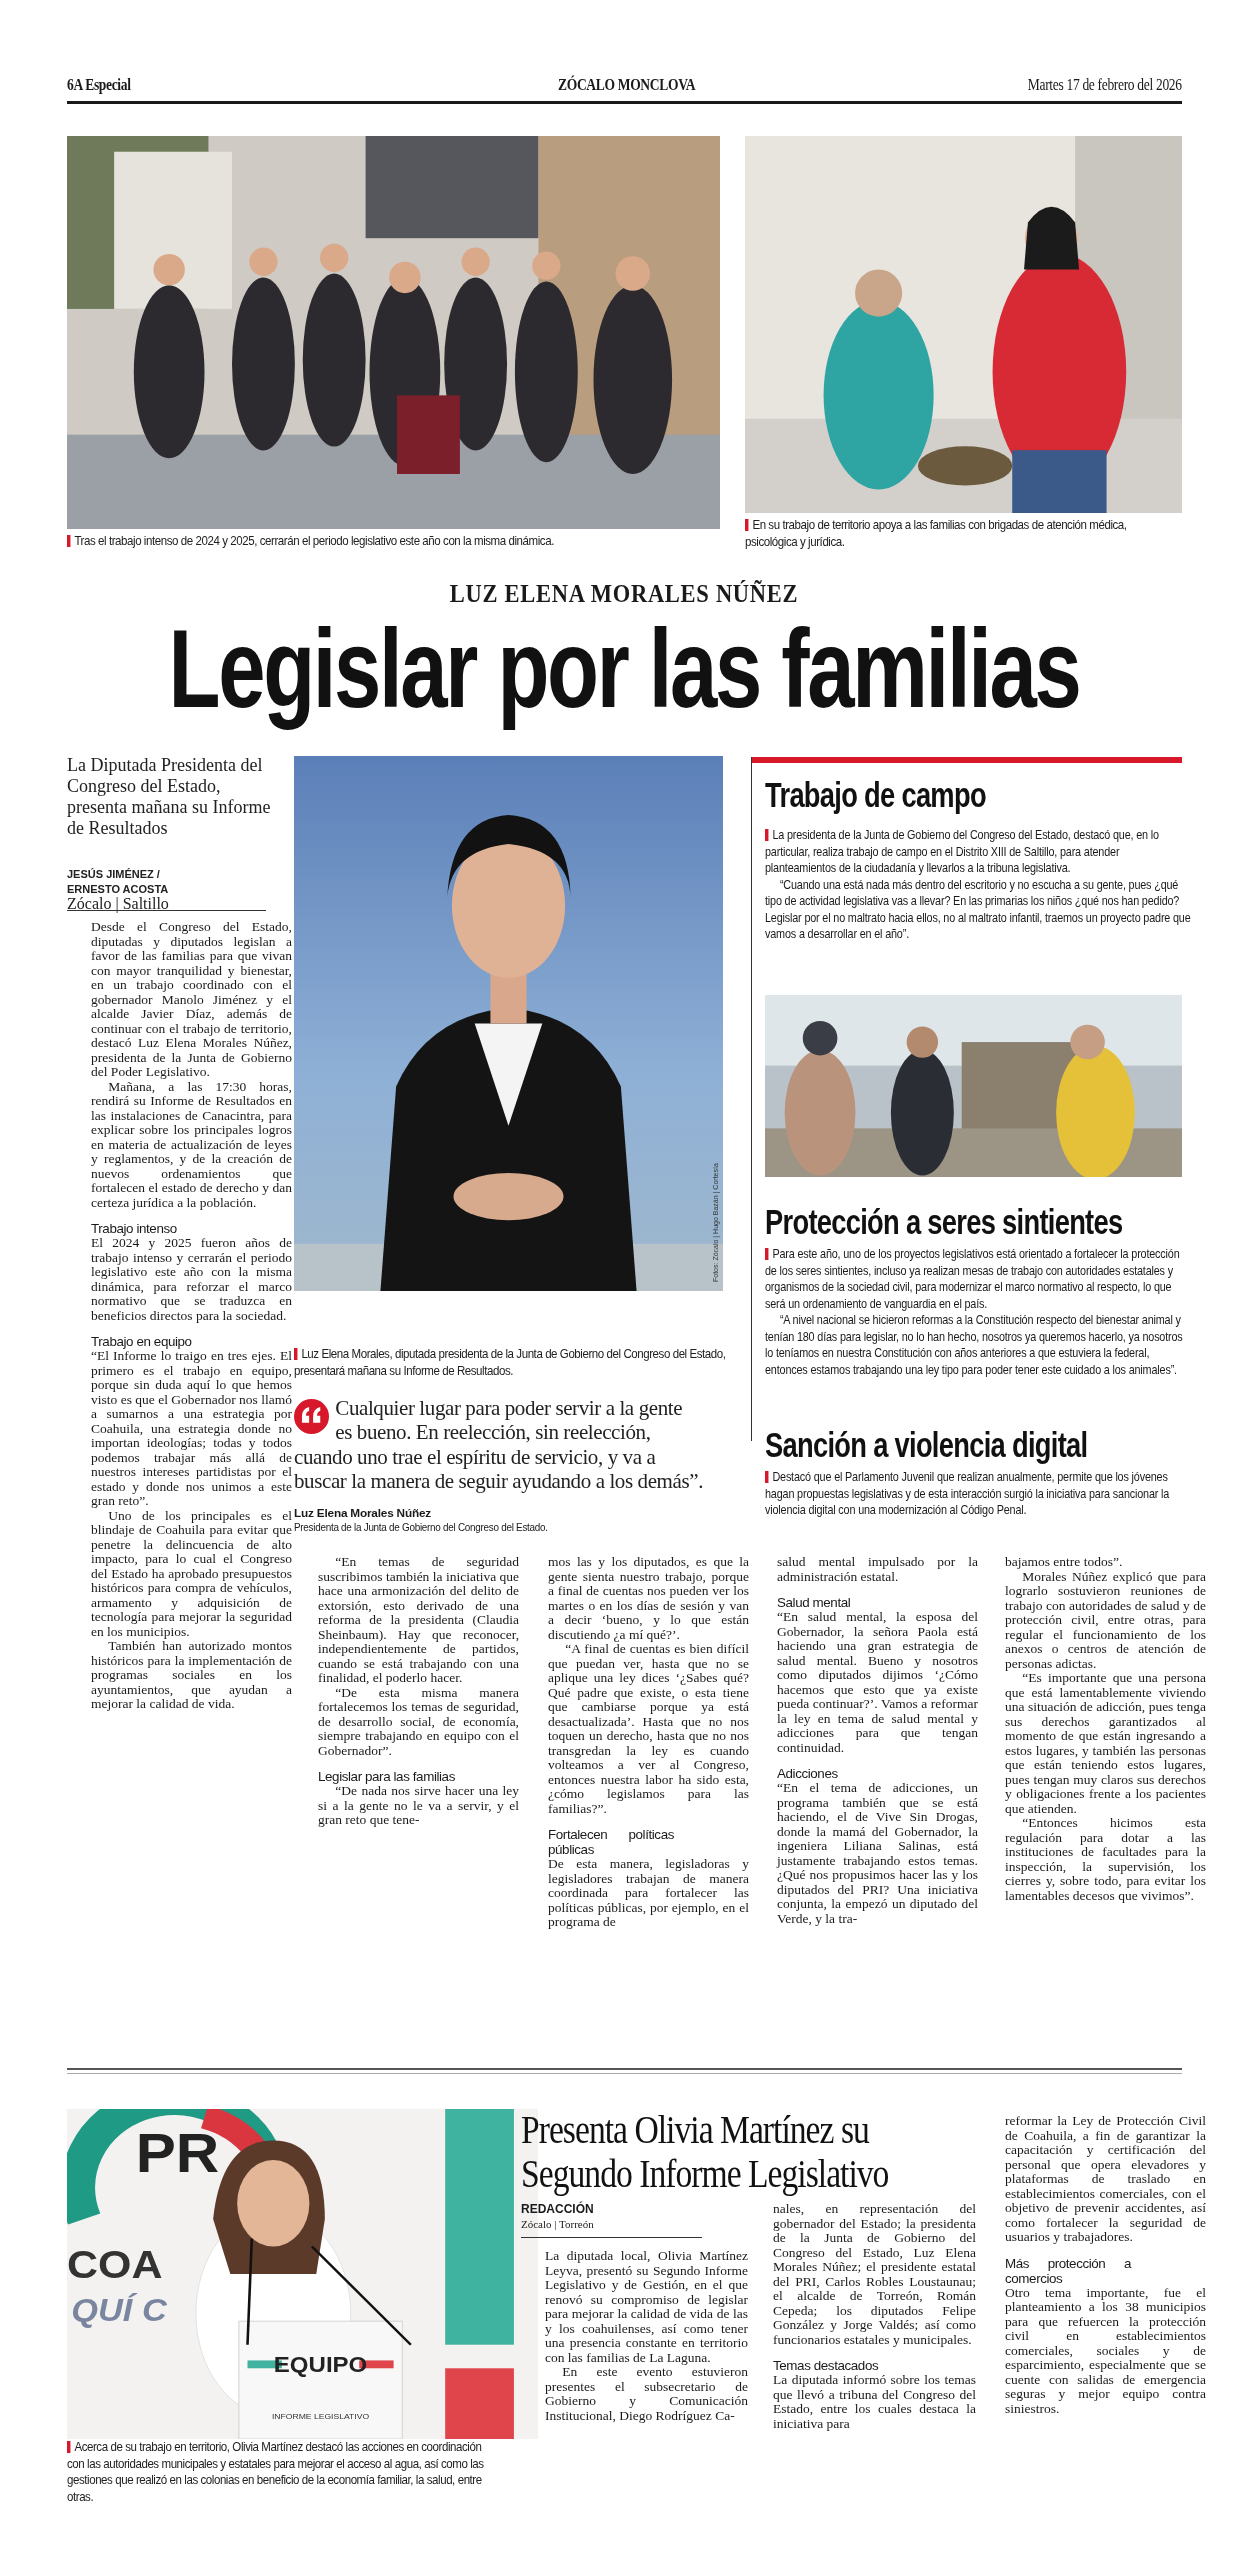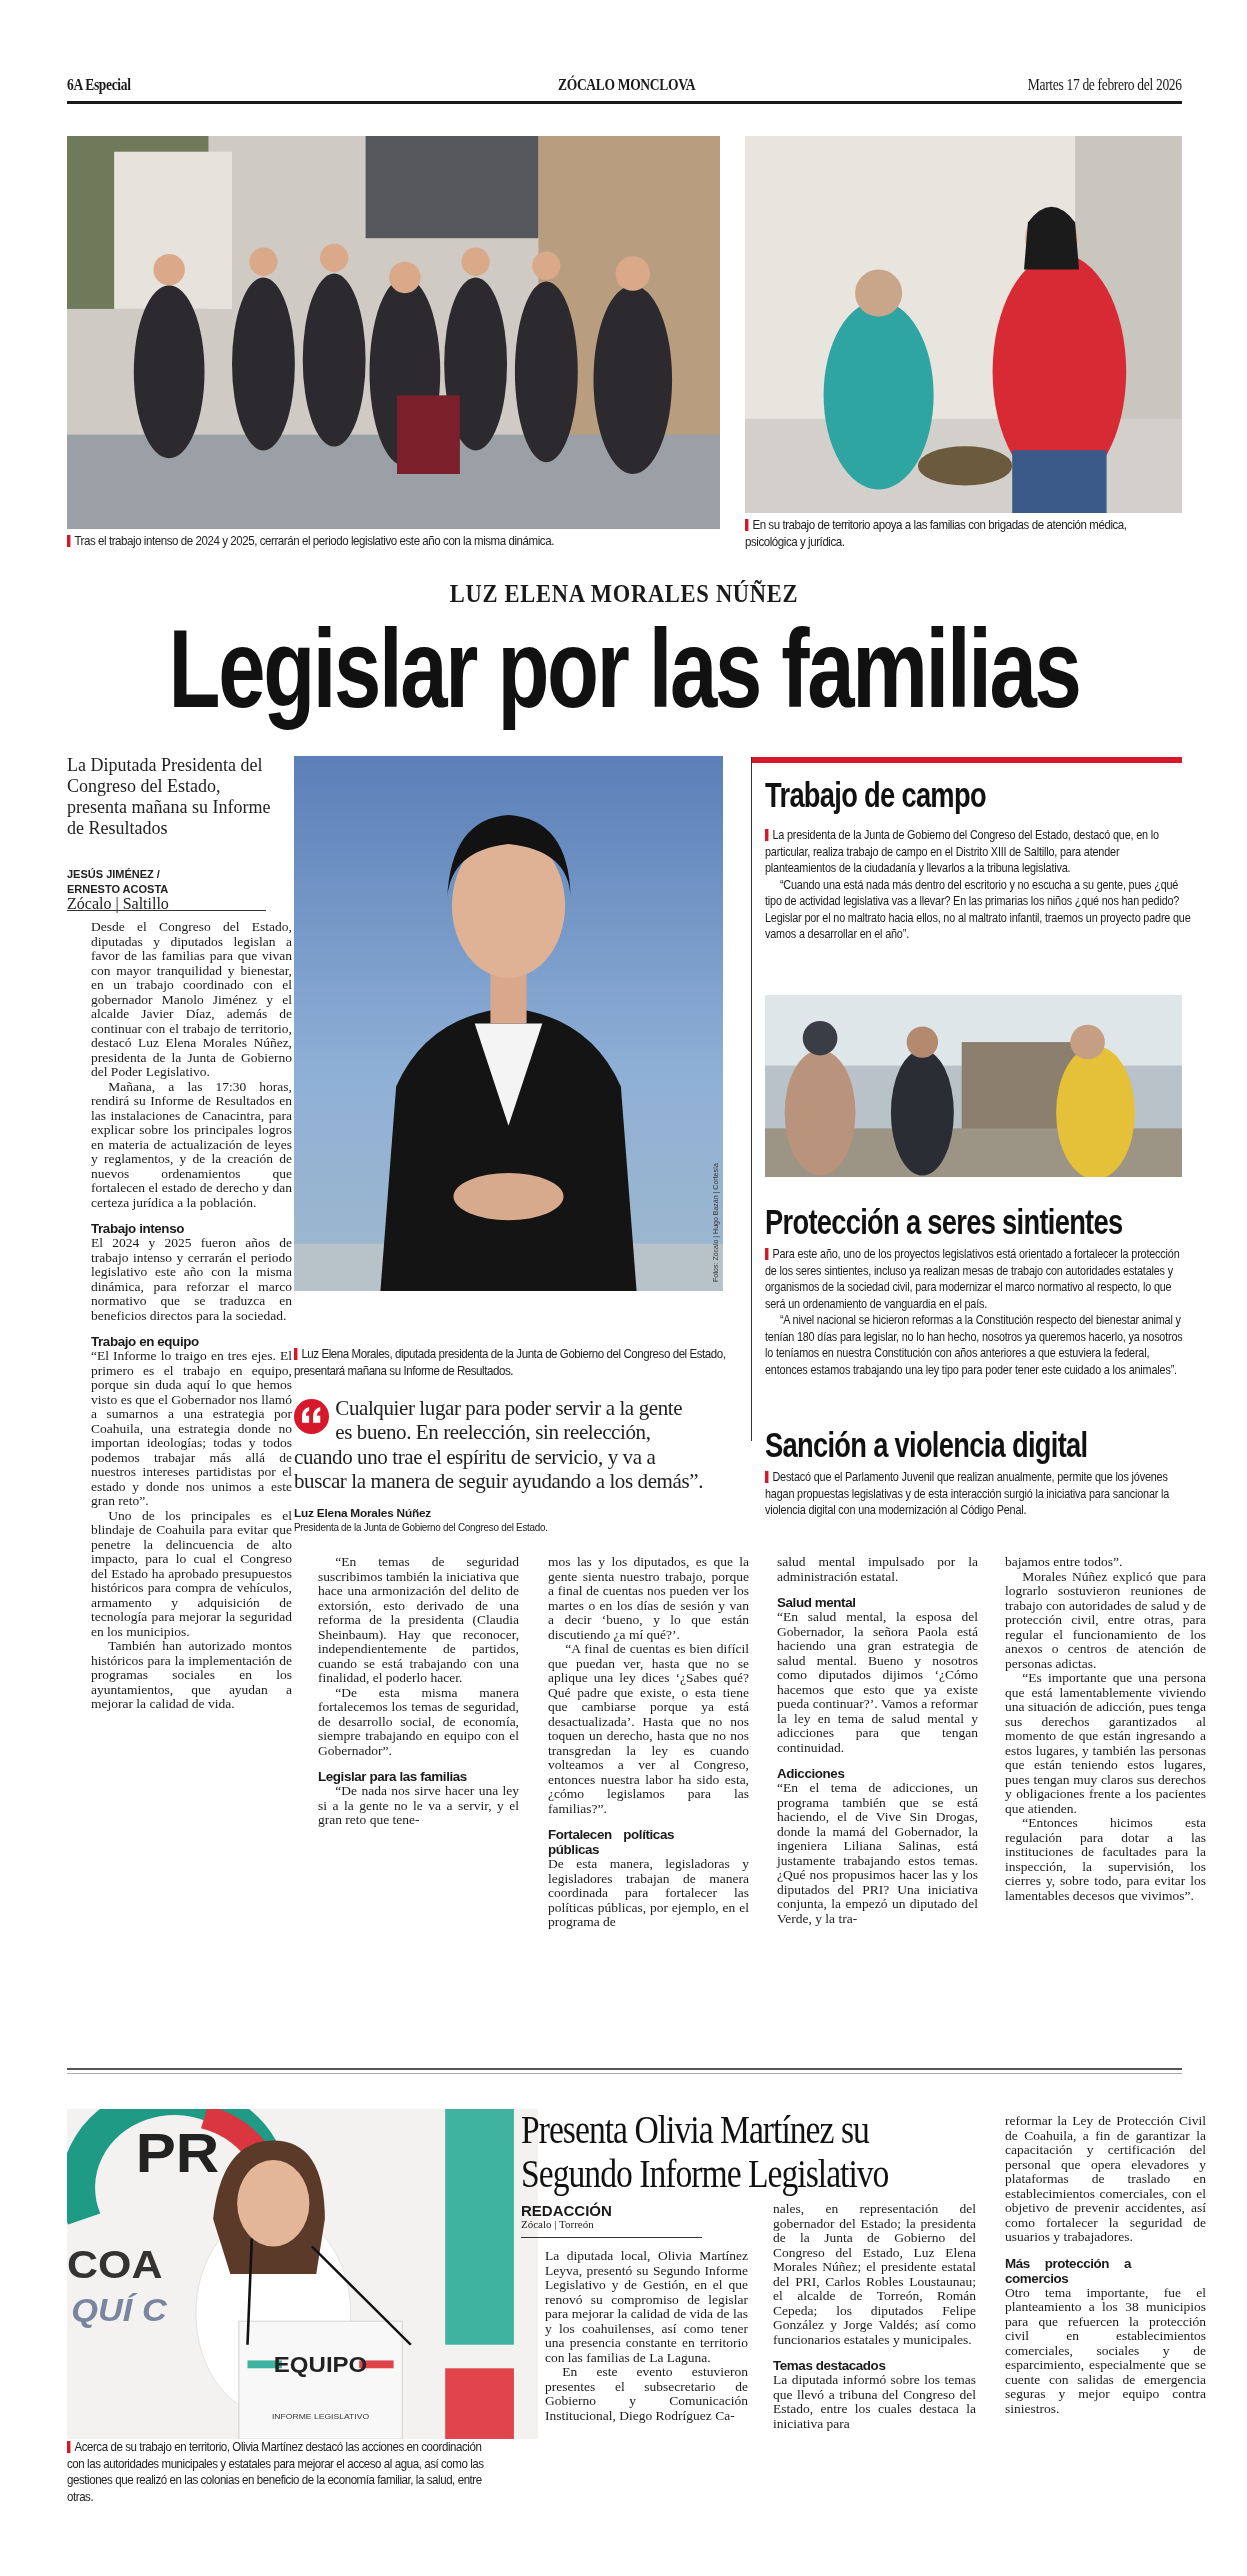--- a/index.html
+++ b/index.html
@@ -27,21 +27,21 @@
 
   
   .deck { left: 67px; top: 755px; width: 212px; font-size: 18px; line-height: 21px; color: #222; }
   .byline { left: 67px; top: 867px; font-family: "Liberation Sans", sans-serif; font-weight: bold; font-size: 11px; line-height: 15px; color: #222; }
   .byloc { left: 67px; top: 895px; font-size: 16px; color: #222; }
   .byrule { left: 67px; top: 910px; width: 199px; height: 0.8px; background: #333; }
 
   .body { font-size: 13.5px; line-height: 14.5px; text-align: justify; hyphens: auto; color: #1a1a1a; margin-left: 24px; }
   .body p { text-indent: 17.3px; }
   .body p.noindent { text-indent: 0; }
-  .body h4 { font-family: "Liberation Sans", sans-serif; font-weight: bold; font-size: 13.4px; line-height: 15px; margin-top: 11px; letter-spacing: -0.4px; }
+  .body h4 { font-family: "Liberation Sans", sans-serif; font-weight: normal; font-size: 13.4px; line-height: 15px; margin-top: 11px; letter-spacing: -0.4px; }
 
   
   .main-photo { left: 294px; top: 756px; width: 429px; height: 535px; }
   .photo-credit { left: 712px; top: 1235px; font-family: "Liberation Sans", sans-serif; font-size: 7px; color: #333; transform: rotate(-90deg); transform-origin: left top; white-space: nowrap; }
 
   .pull { left: 294px; top: 1396px; width: 409px; font-size: 21px; line-height: 24.4px; color: #222; letter-spacing: -0.4px; }
   .quote-icon { float: left; width: 35px; height: 35px; margin-right: 6.3px; margin-top: 3.1px; }
   .pull-name { left: 294px; top: 1506px; font-family: "Liberation Sans", sans-serif; font-weight: bold; font-size: 11.8px; letter-spacing: -0.2px; }
   .pull-role { left: 294px; top: 1521px; font-family: "Liberation Sans", sans-serif; font-size: 11px; letter-spacing: -0.3px; transform: scaleX(0.9); transform-origin: left; }
 
@@ -51,21 +51,21 @@
   .side-h { font-family: "Liberation Sans", sans-serif; font-weight: bold; font-size: 35px; letter-spacing: -0.9px; transform: scaleX(0.78); transform-origin: left; white-space: nowrap; color: #111; }
   .side-body { font-family: "Liberation Sans", sans-serif; font-size: 12.6px; line-height: 16.5px; color: #1a1a1a; transform: scaleX(0.86); transform-origin: left top; width: 495px; letter-spacing: -0.2px; }
   .side-body p + p { text-indent: 17.3px; }
 
   
   .sep1 { left: 67px; top: 2068px; width: 1115px; height: 1.6px; background: #555; }
   .sep2 { left: 67px; top: 2073px; width: 1115px; height: 0.8px; background: #aaa; }
 
   
   .b-head { left: 521px; top: 2107px; width: 440px; font-family: "Liberation Serif", serif; font-size: 41px; line-height: 44px; letter-spacing: -1.2px; transform: scaleX(0.82); transform-origin: left top; width: 550px; color: #111; }
-  .b-by { left: 521px; top: 2202px; font-family: "Liberation Sans", sans-serif; font-weight: bold; font-size: 15px; }
+  .b-by { left: 521px; top: 2202px; font-family: "Liberation Sans", sans-serif; font-weight: bold; font-size: 12px; }
   .b-loc { left: 521px; top: 2218px; font-size: 11px; }
   .b-rule { left: 521px; top: 2237px; width: 181px; height: 0.8px; background: #333; }
 </style>
 </head>
 <body>
 
 <div class="abs hdr-text hdr-left">6A Especial</div>
 <div class="abs hdr-text hdr-center">ZÓCALO MONCLOVA</div>
 <div class="abs hdr-text hdr-right">Martes 17 de febrero del 2026</div>
 <div class="abs hdr-rule"></div>

